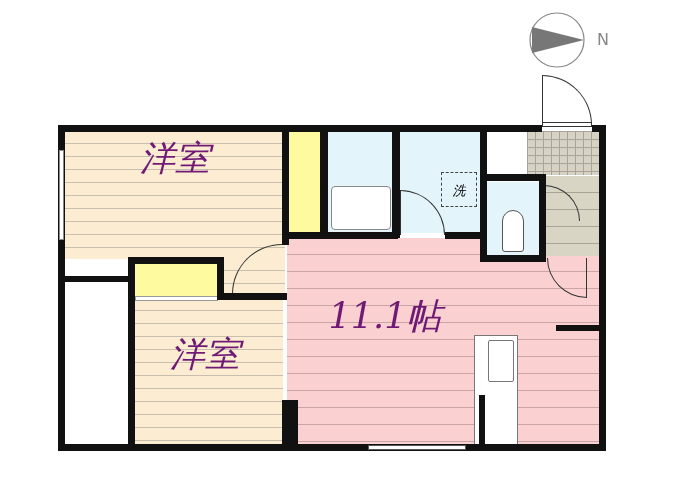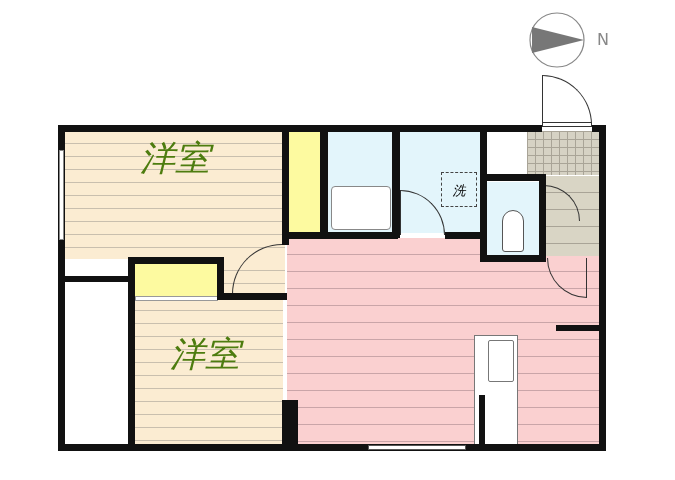--- a/index.html
+++ b/index.html
@@ -5,21 +5,21 @@
   html, body { margin:0; padding:0; background:#ffffff; }
   body { width:675px; height:480px; position:relative; overflow:hidden; font-family:"DejaVu Serif", serif; }
   .abs { position:absolute; box-sizing:border-box; }
   .wall { position:absolute; background:#111; }
   .stripe-beige { background: repeating-linear-gradient(to bottom, #fbecd2 0px, #fbecd2 12px, #c9bfae 12px, #c9bfae 13px); }
   .stripe-pink { background: repeating-linear-gradient(to bottom, #fad0d0 0px, #fad0d0 16px, #c9a5a8 16px, #c9a5a8 17px); }
   .stripe-gray { background: repeating-linear-gradient(to bottom, #d9d5c5 0px, #d9d5c5 16px, #a9a497 16px, #a9a497 17px); }
   .tile { background-color:#d6d2c4;
     background-image: linear-gradient(#a9a497 1px, transparent 1px), linear-gradient(90deg, #a9a497 1px, transparent 1px);
     background-size: 8px 8px; }
-  .label { position:absolute; font-style:italic; color:#4d7c0f; text-align:center; line-height:1.05; }
+  .label { position:absolute; font-style:italic; color:#701a75; text-align:center; line-height:1.05; }
   .door-arc { position:absolute; border:1px solid #333; box-sizing:border-box; }
 </style>
 </head>
 <body>
 
 <div class="abs" style="left:528px;top:11px;width:60px;height:60px;">
   <svg width="60" height="60">
     <circle cx="29" cy="29" r="27" fill="#fff" stroke="#888" stroke-width="1.2"></circle>
     <polygon points="4,16 56,29 4,42" fill="#777"></polygon>
   </svg>
@@ -93,13 +93,14 @@
 <div class="abs" style="left:368px;top:445px;width:98px;height:5px;background:#fff;border:1px solid #555;"></div>
 <div class="abs" style="left:59px;top:150px;width:5px;height:90px;background:#fff;border:1px solid #888;"></div>
 
 <div class="label" style="left:100px;top:140px;width:150px;font-size:35px;">
   <div>洋室</div>
 </div>
 <div class="label" style="left:130px;top:336px;width:150px;font-size:35px;">
   <div>洋室</div>
 </div>
 <div class="label" style="left:300px;top:298px;width:170px;font-size:35px;">
+  <div>11.1帖</div>
 </div>
 
 </body></html>

